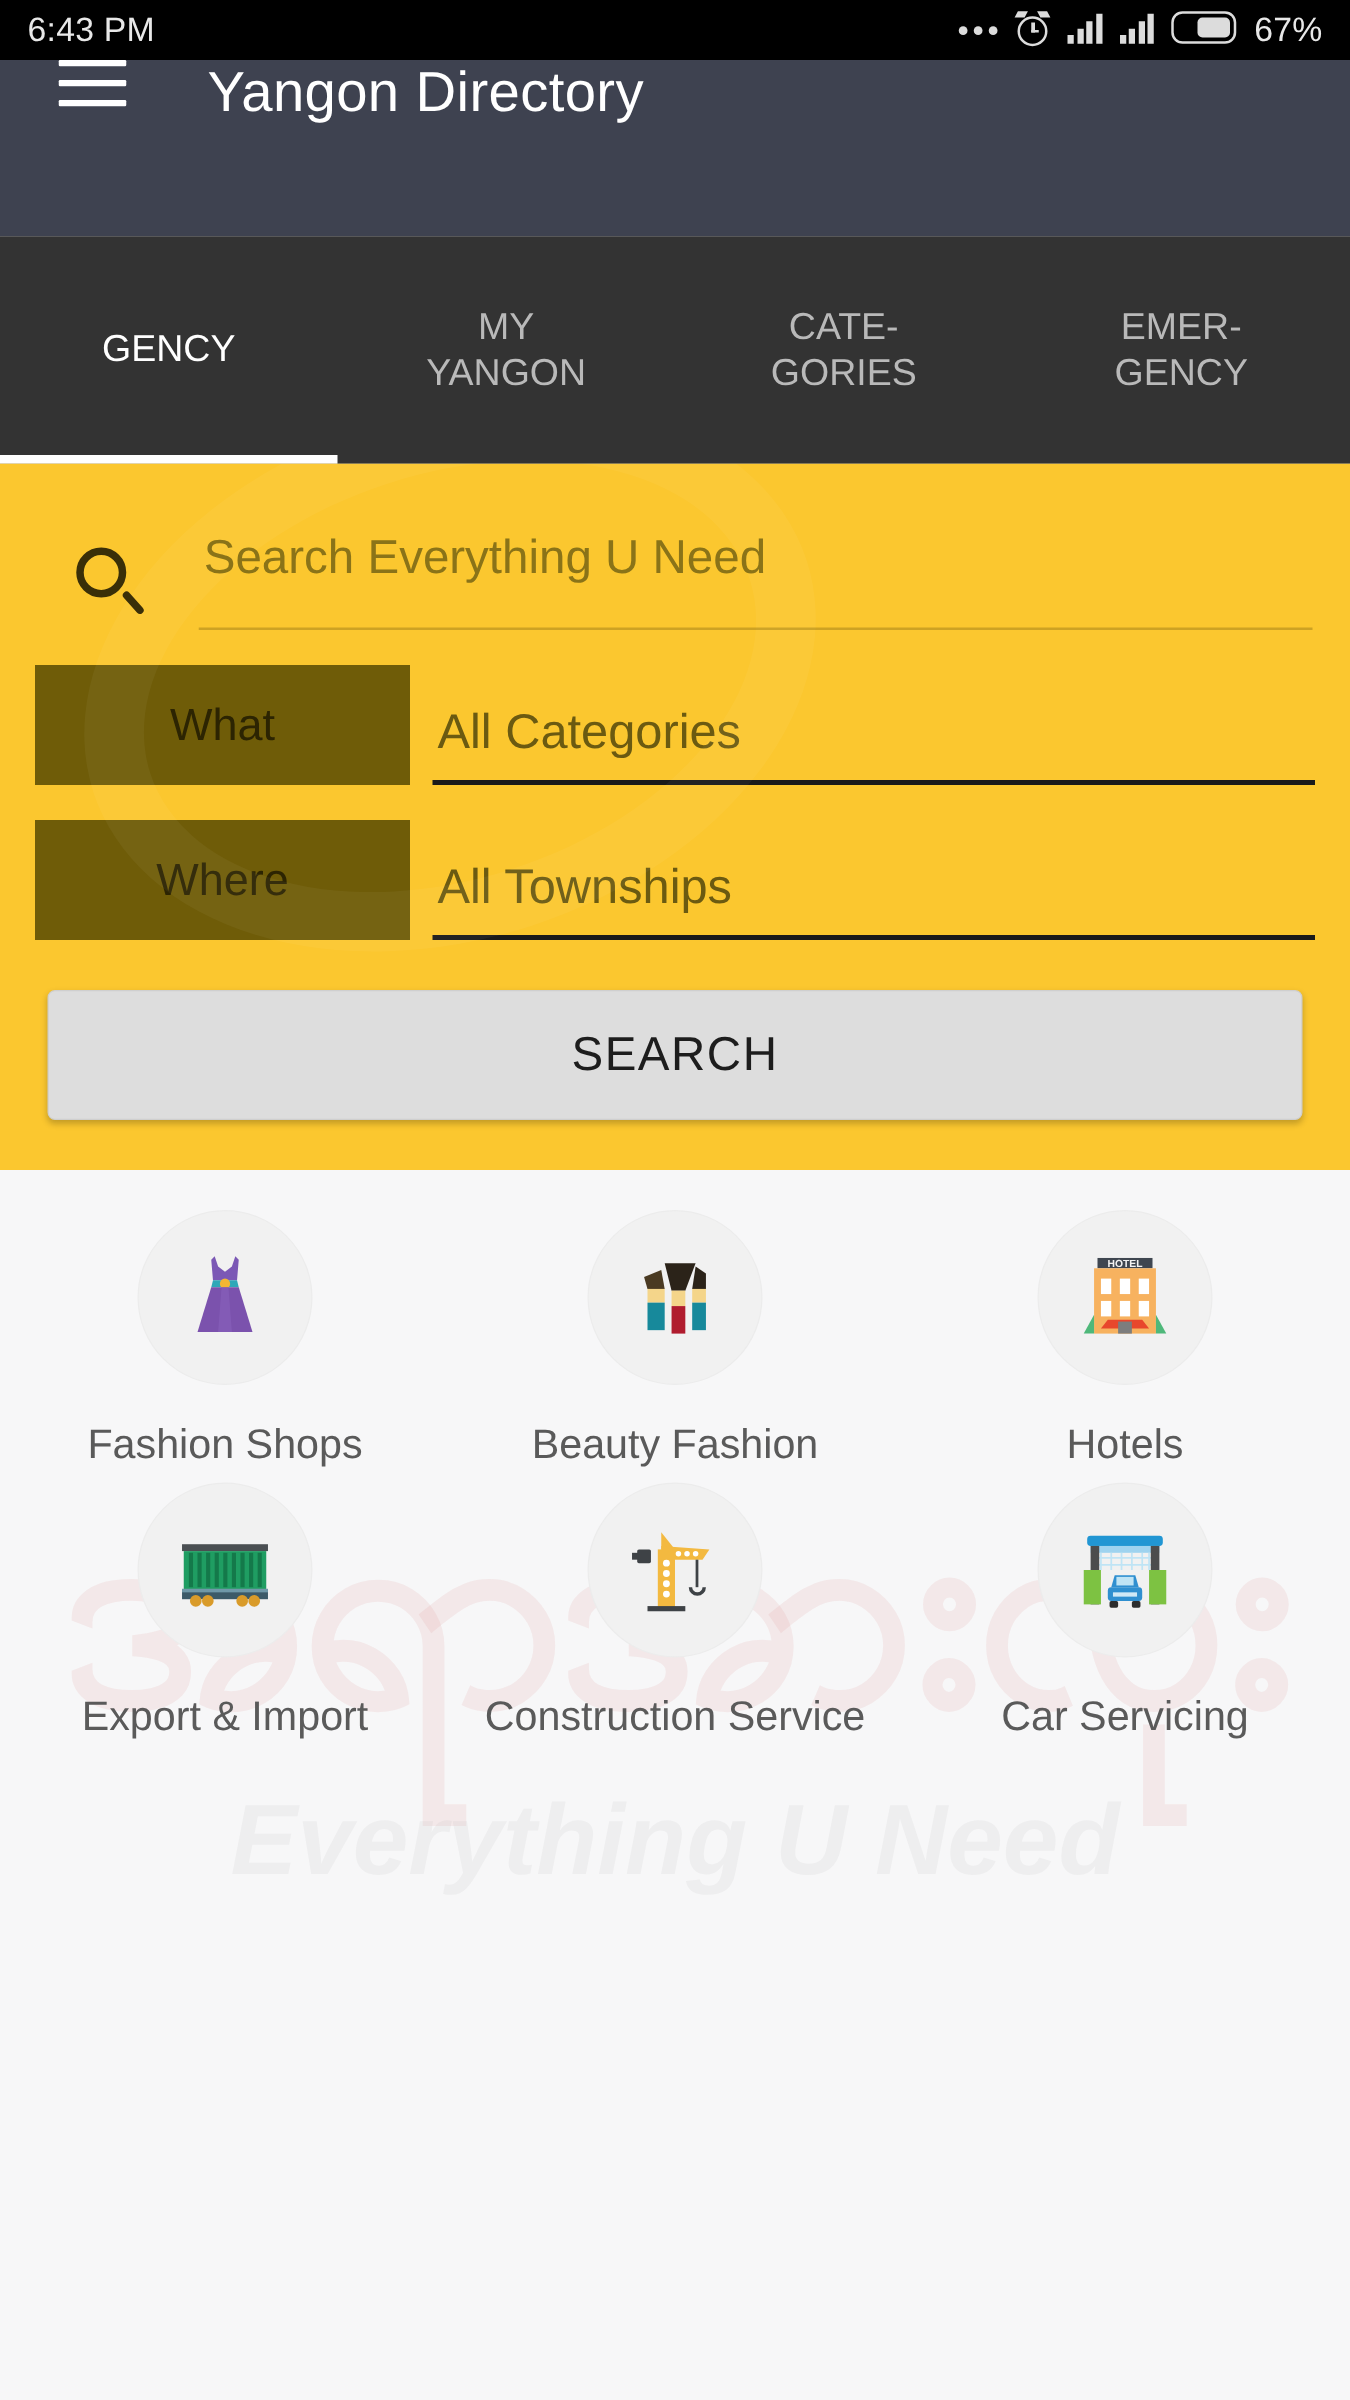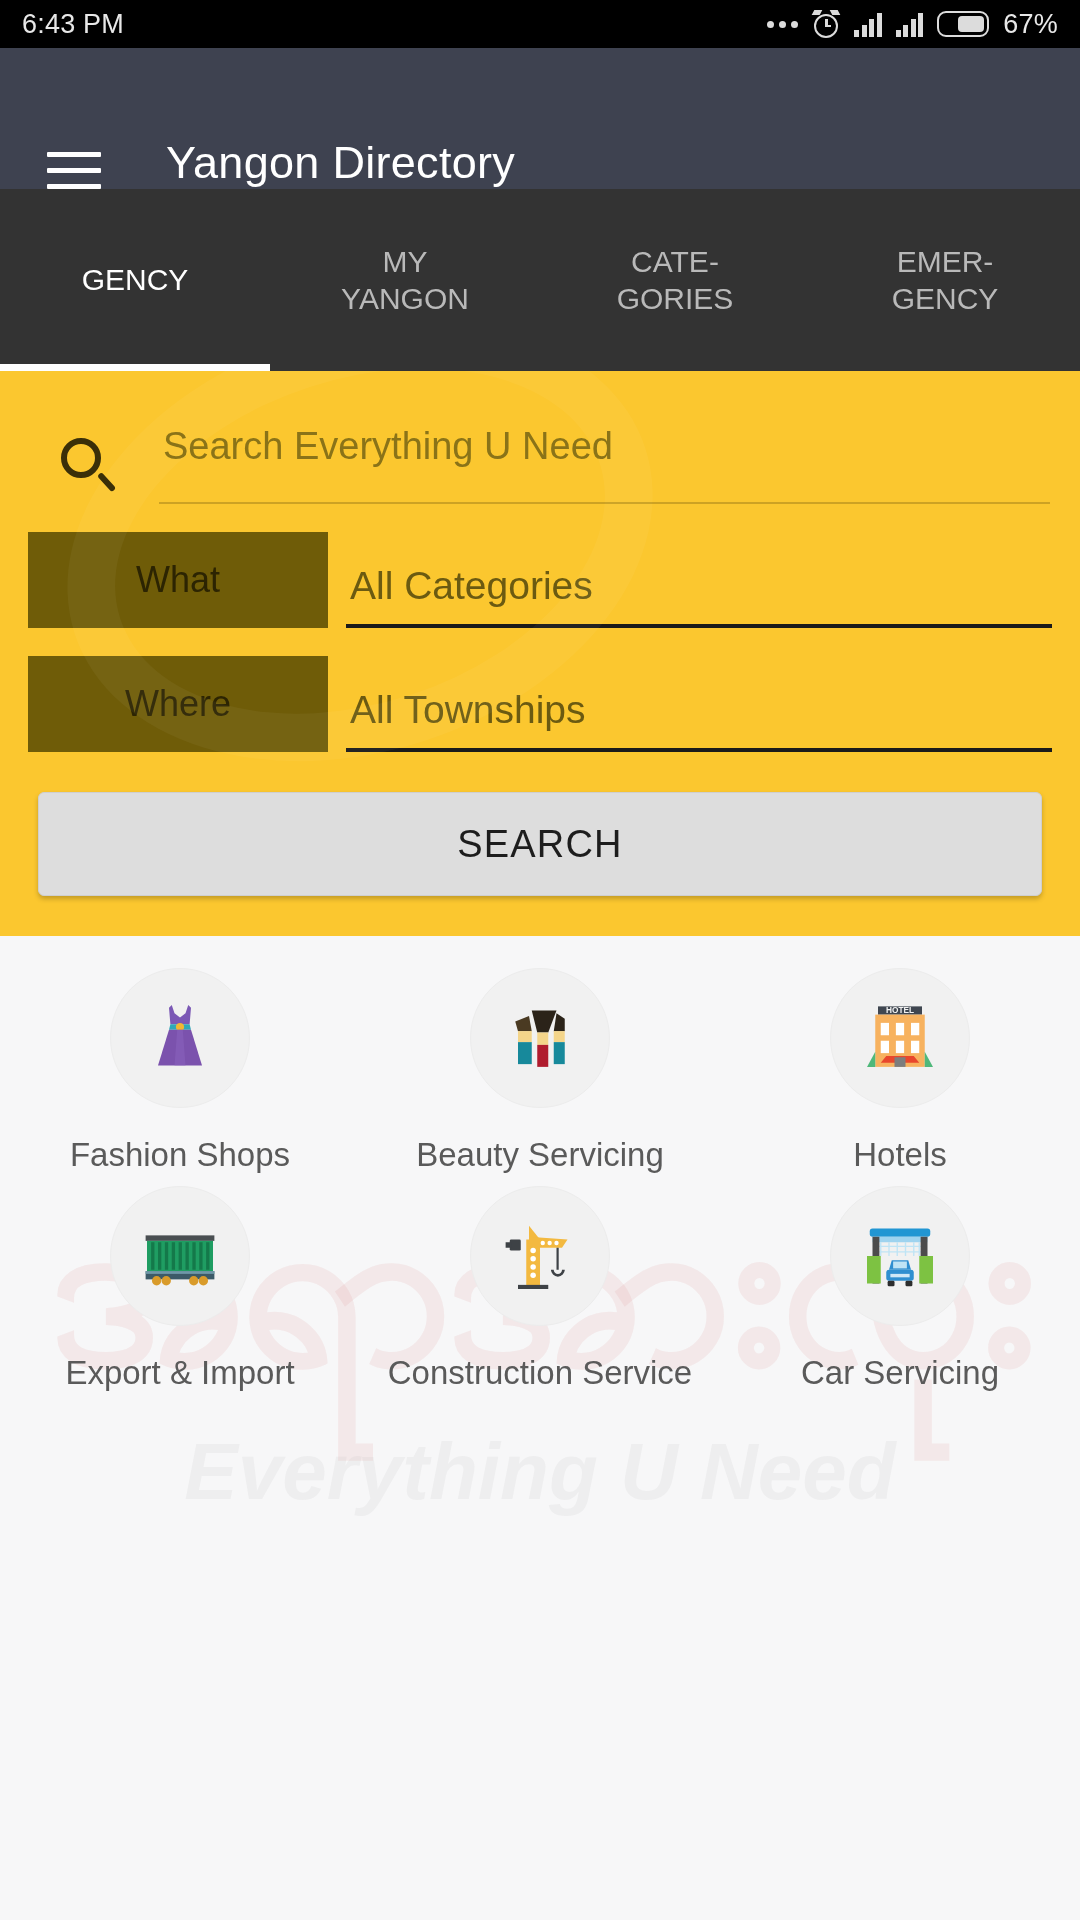--- a/index.html
+++ b/index.html
@@ -9,21 +9,21 @@
     background:#f7f7f7;
     overflow:hidden;
   }
 
   
   .statusbar {
     height:48px; background:#000; color:#e8e8e8;
     display:flex; align-items:center; justify-content:space-between;
     padding:0 22px; font-size:27px; letter-spacing:.2px;
   }
-  .status-right { display:flex; align-items:center; gap:14px; }
+  .status-right { display:flex; gap:14px; }
   .dots-icon { display:flex; gap:5px; align-items:center; }
   .dots-icon i { width:7px; height:7px; background:#dcdcdc; border-radius:50%; display:block; }
   .alarm-icon { width:28px; height:28px; position:relative; }
   .alarm-icon .ring {
     position:absolute; left:2px; top:4px; width:24px; height:24px;
     border:2.6px solid #dcdcdc; border-radius:50%;
   }
   .alarm-icon .hand {
     position:absolute; left:13px; top:9px; width:2.4px; height:8px; background:#dcdcdc;
   }
@@ -44,21 +44,21 @@
   .batt {
     width:52px; height:26px; border:2.6px solid #dcdcdc; border-radius:9px;
     display:flex; align-items:center; justify-content:flex-end; padding:3px;
   }
   .batt .fill { height:100%; width:62%; background:#dcdcdc; border-radius:4px; }
   .batt-pct { font-size:27px; }
 
   
   .appbar {
     height:141px; background:#3e4250;
-    display:flex; align-items:flex-end; padding:0 47px;
+    display:flex; align-items:flex-start; padding:0 47px;
   }
   .hamburger { width:54px; display:flex; flex-direction:column; gap:11px; cursor:pointer; }
   .hamburger i { height:5px; background:#fff; border-radius:1px; display:block; }
   .app-title {
     color:#fff; font-size:45px; margin-left:65px; font-weight:400; letter-spacing:.3px;
   }
 
   
   .tabbar {
     height:182px; background:#333333; display:flex; position:relative;
@@ -271,21 +271,21 @@
           <rect x="16" y="27" width="10" height="8" fill="#f4d58a"></rect>
           <rect x="16" y="35" width="10" height="16" fill="#17899b"></rect>
           <path d="M26 12 L44 12 L38 28 L30 28 Z" fill="#2b2319"></path>
           <rect x="30" y="28" width="8" height="9" fill="#f4d58a"></rect>
           <rect x="30" y="37" width="8" height="16" fill="#b01c2e"></rect>
           <path d="M44 14 L50 18 L50 27 L42 27 Z" fill="#2b2319"></path>
           <rect x="42" y="27" width="8" height="8" fill="#f4d58a"></rect>
           <rect x="42" y="35" width="8" height="16" fill="#17899b"></rect>
         </svg>
       </div>
-      <div class="cell-label">Beauty Servicing</div>
+      <div class="cell-label">Beauty Fashion</div>
     </div>
 
     <div class="cell">
       <div class="circle">
         <svg class="ic" width="88" height="88" viewBox="0 0 64 64">
           <rect x="16" y="9" width="32" height="6" fill="#3f4650"></rect>
           <text x="32" y="14" font-size="6" fill="#f2f2f2" text-anchor="middle" font-family="Liberation Sans, sans-serif" font-weight="bold">HOTEL</text>
           <rect x="14" y="15" width="36" height="38" fill="#f7b25f"></rect>
           <rect x="14" y="15" width="36" height="38" fill="none"></rect>
           <rect x="18" y="21" width="6" height="9" fill="#fff"></rect>

